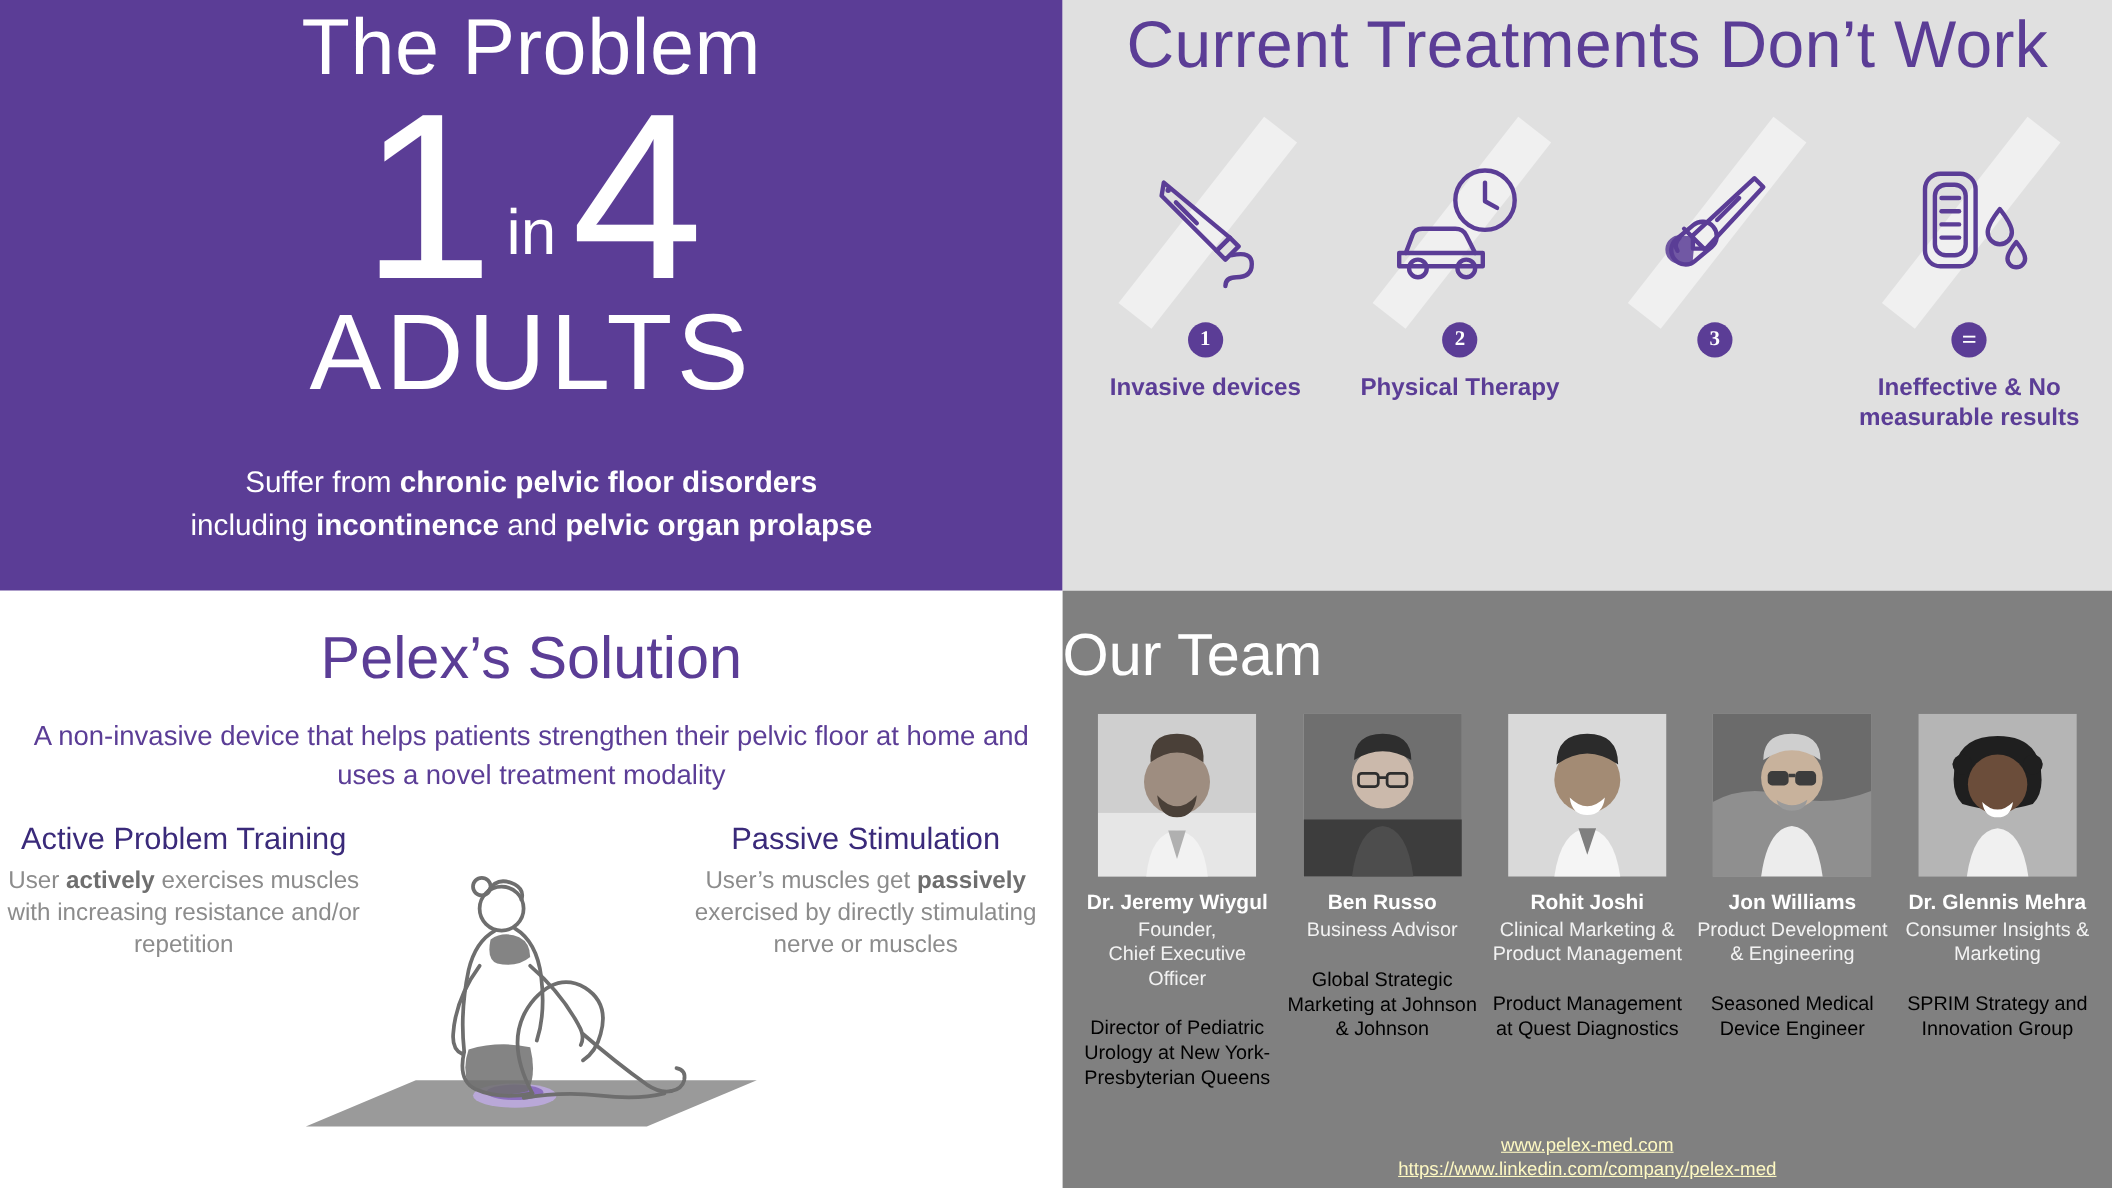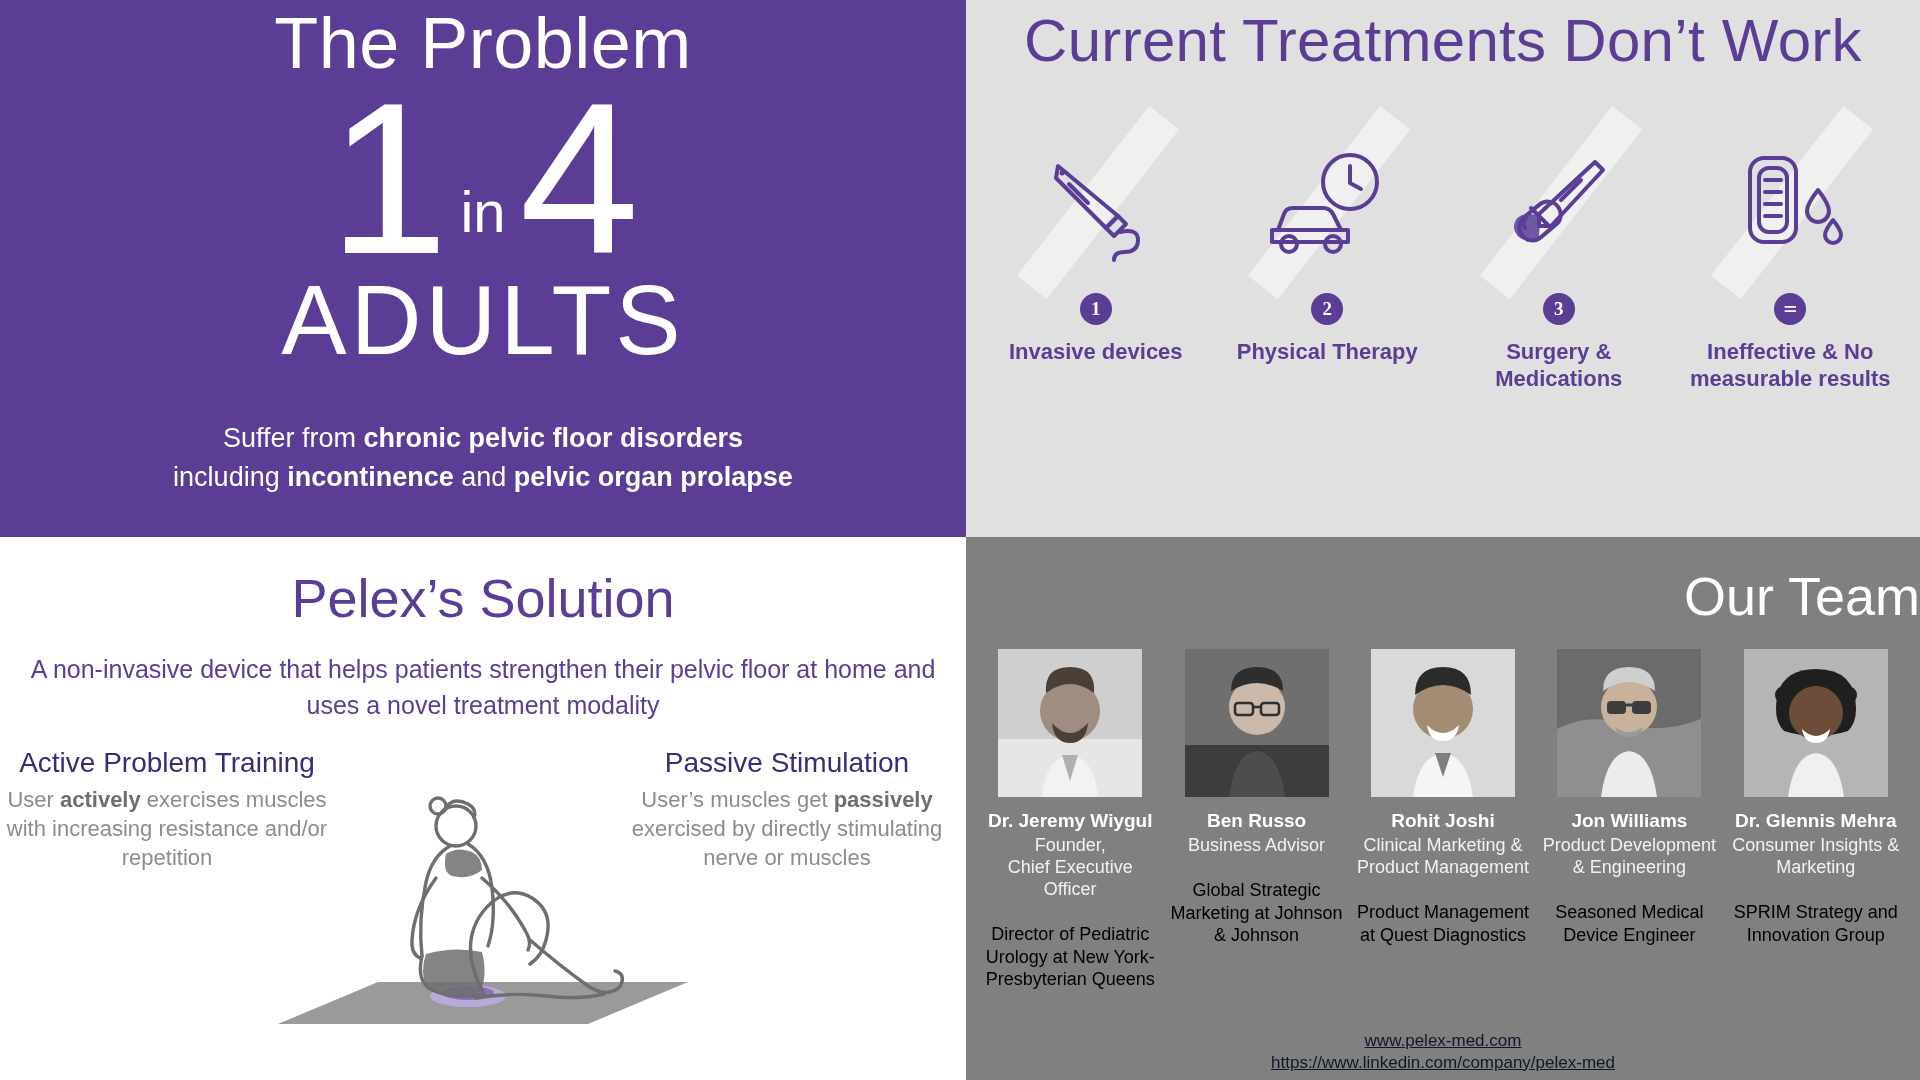--- a/index.html
+++ b/index.html
@@ -57,37 +57,37 @@
   .sol-col { position:absolute; width:330px; text-align:center; top:0; }
   .sol-col.left { left:2px; }
   .sol-col.right { right:14px; }
   .sol-col h3 { color:#3A2A7A; font-size:28px; font-weight:400; line-height:1.2; }
   .sol-col p { color:#8C8C8C; font-size:22px; line-height:1.32; margin-top:6px; }
   .sol-col p b { color:#6E6E6E; font-weight:700; }
   .figure { position:absolute; left:50%; transform:translateX(-50%); top:28px; }
 
   
   .p-team { background:#808080; position:relative; display:flex;
-            flex-direction:column; align-items:flex-end; }
+            flex-direction:column; align-items:flex-start; }
   .team-title { color:#ffffff; font-size:54px; font-weight:400; margin-top:28px; }
   .team-grid { display:grid; grid-template-columns:repeat(5,1fr); width:100%;
                padding:0 16px; margin-top:22px; column-gap:10px; }
   .member { display:flex; flex-direction:column; align-items:center; }
   .photo { width:144px; height:148px; background:#9a9a9a; overflow:hidden;
            position:relative; }
   .photo svg { display:block; }
   .m-name { color:#fff; font-size:19px; font-weight:700; margin-top:13px;
             text-align:center; line-height:1.18; }
   .m-role { color:#f2f2f2; font-size:18px; text-align:center; line-height:1.22;
             margin-top:3px; }
   .m-bio { color:#000000; font-size:18px; text-align:center; line-height:1.24;
            margin-top:22px; }
   .footer-links { position:absolute; bottom:6px; left:0; width:100%;
                   text-align:center; line-height:1.3; }
-  .footer-links a { color:#0f172a; font-size:17px; 
+  .footer-links a { color:#fef9c3; font-size:17px; 
                     display:block; }
 </style>
 </head>
 <body>
 
 <div class="poster">
 
   <section class="p-problem">
     <h1 class="problem-title">The Problem</h1>
 
@@ -152,21 +152,20 @@
               <path d="M96 16 L104 24 L52 80 L40 80 L40 68 Z"></path>
               <line x1="62" y1="54" x2="82" y2="34"></line>
               <rect x="18" y="62" width="46" height="26" rx="13" transform="rotate(-40 41 75)"></rect>
               <line x1="32" y1="62" x2="50" y2="80"></line>
               <path d="M28 70 q-6 6 -2 12"></path>
             </g>
             <path d="M18 62 a13 13 0 0 1 18.4 0 l9 9 -18.4 18.4 -9 -9 a13 13 0 0 1 0 -18.4 z" transform="rotate(-40 41 75)" fill="#5B3D96" opacity="0.85" stroke="none"></path>
           </svg>
         </div>
         <div class="badge">3</div>
-        <div class="treat-label">Surgery &amp; Medications</div>
       </div>
 
       <div class="treat-cell">
         <div class="icon-wrap">
           <div class="slash"></div>
           <svg width="125" height="120" viewBox="0 0 125 120">
             <g stroke="#5B3D96" stroke-width="4" fill="none" stroke-linecap="round" stroke-linejoin="round">
               <rect x="22" y="12" width="46" height="84" rx="14"></rect>
               <rect x="31" y="22" width="28" height="64" rx="10"></rect>
               <line x1="37" y1="34" x2="53" y2="34"></line>

